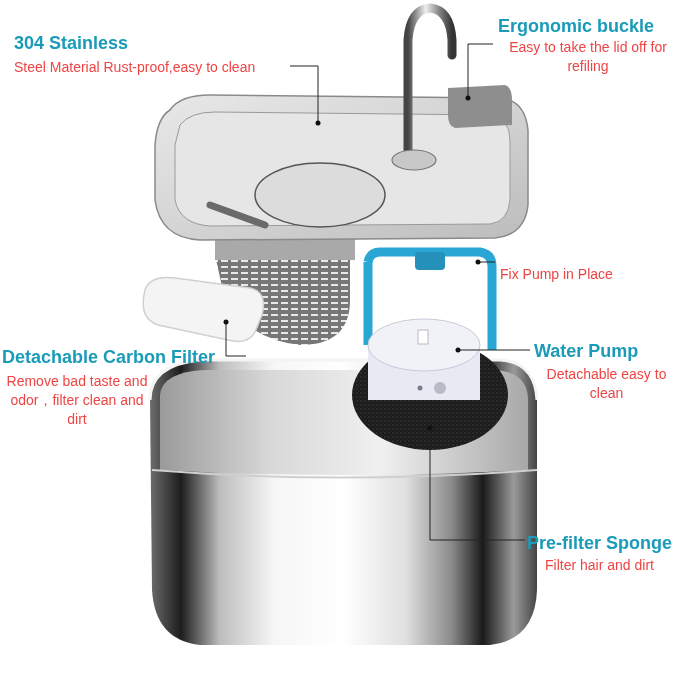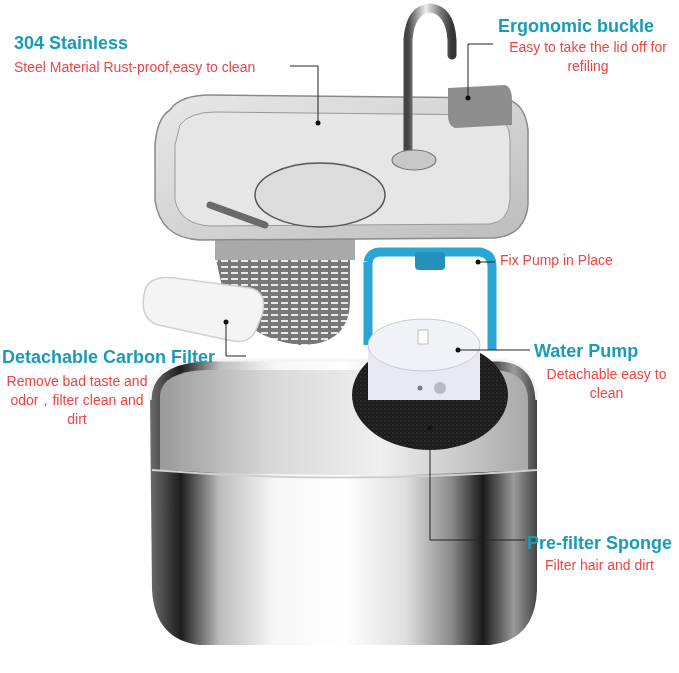--- a/index.html
+++ b/index.html
@@ -127,21 +127,21 @@
     <div class="title">304 Stainless</div>
     <div class="desc" style="margin-top:4px; white-space:nowrap;">Steel Material Rust-proof,easy to clean</div>
   </div>
 
   <div class="label" style="left:498px; top:15px; width:180px;">
     <div class="title">Ergonomic buckle</div>
     <div class="desc" style="margin-top:1px;">Easy to take the lid off for refiling</div>
   </div>
 
   <div class="label" style="left:500px; top:248px;">
-    <div class="desc" style="margin-top:3px;">Fix Pump in Place</div>
+    <div class="desc" style="margin-top:17px;">Fix Pump in Place</div>
   </div>
 
   <div class="label" style="left:2px; top:346px; width:200px;">
     <div class="title">Detachable Carbon Filter</div>
     <div class="desc" style="margin-top:4px; width:150px;">Remove bad taste and odor，filter clean and dirt</div>
   </div>
 
   <div class="label" style="left:527px; top:532px;">
     <div class="title">Pre-filter Sponge</div>
     <div class="desc" style="margin-top:2px;">Filter hair and dirt</div>

